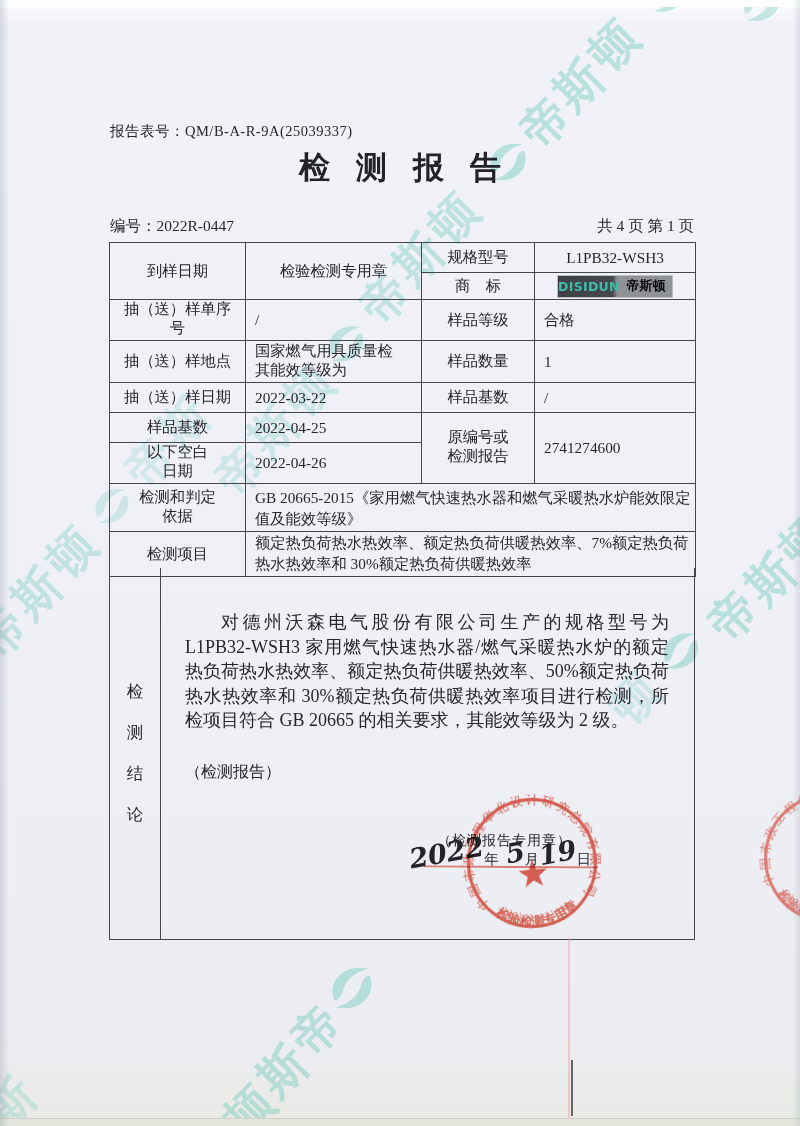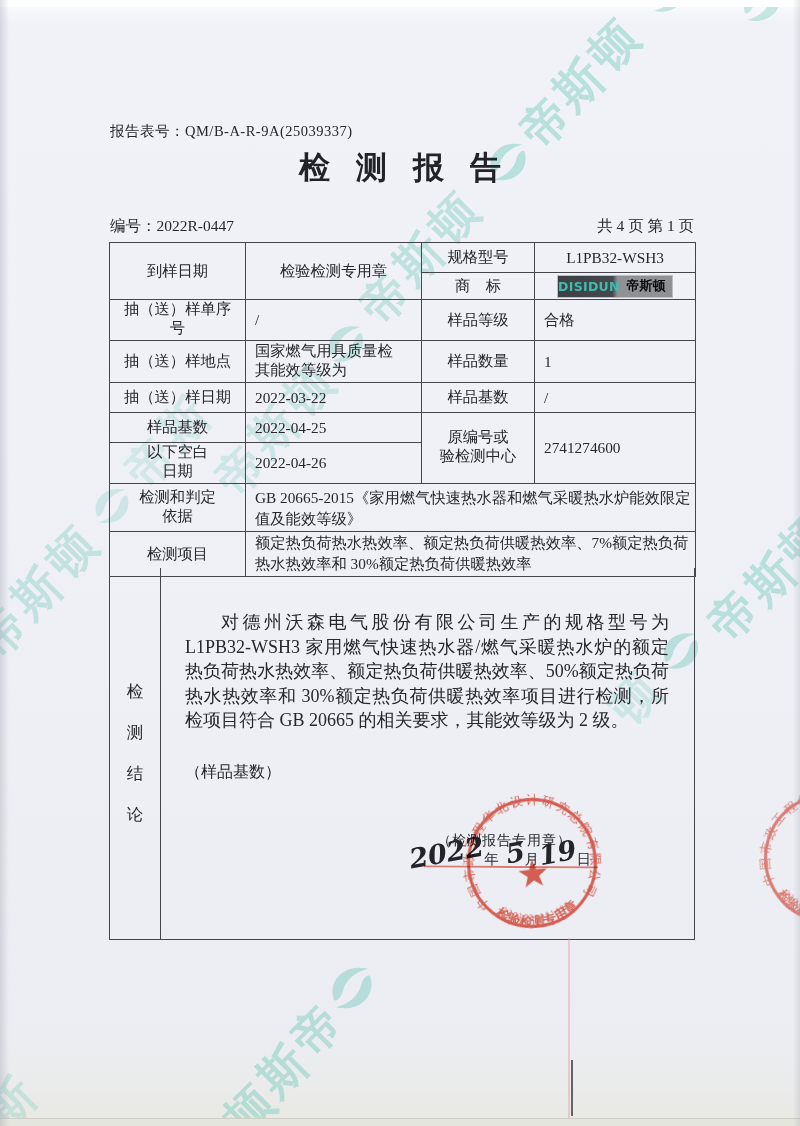--- a/index.html
+++ b/index.html
@@ -188,21 +188,21 @@
       <tr style="height:30px">
         <td class="c">抽（送）样日期</td>
         <td class="l">2022-03-22</td>
         <td class="c">样品基数</td>
         <td class="l">/</td>
       </tr>
       <tr style="height:30px">
         <td class="c">样品基数</td>
         <td class="l">2022-04-25</td>
         <td rowspan="2" class="c pre">原编号或
-验检测中心</td>
+检测报告</td>
         <td rowspan="2" class="l">2741274600</td>
       </tr>
       <tr style="height:40px">
         <td class="c pre">以下空白
 日期</td>
         <td class="l">2022-04-26</td>
       </tr>
       <tr style="height:48px">
         <td class="c pre">检测和判定
 依据</td>
@@ -217,21 +217,21 @@
 
     <div class="conclusion">
       <div class="concl-label">
         <span>检</span>
         <span>测</span>
         <span>结</span>
         <span>论</span>
       </div>
       <div class="concl-body">
         <div class="concl-par">对德州沃森电气股份有限公司生产的规格型号为 L1PB32-WSH3 家用燃气快速热水器/燃气采暖热水炉的额定热负荷热水热效率、额定热负荷供暖热效率、50%额定热负荷热水热效率和 30%额定热负荷供暖热效率项目进行检测，所检项目符合 GB 20665 的相关要求，其能效等级为 2 级。</div>
-        <div class="blank-note">（样品基数）</div>
+        <div class="blank-note">（检测报告）</div>
         <div class="seal-note">（检测报告专用章）</div>
         <div class="date-line">
           <span class="hand">2022</span>
           <span class="print-unit">年</span>
           <span class="dsp"></span>
           <span class="hand">5</span>
           <span class="print-unit">月</span>
           <span class="hand">19</span>
           <span class="print-unit">日</span>
         </div>

